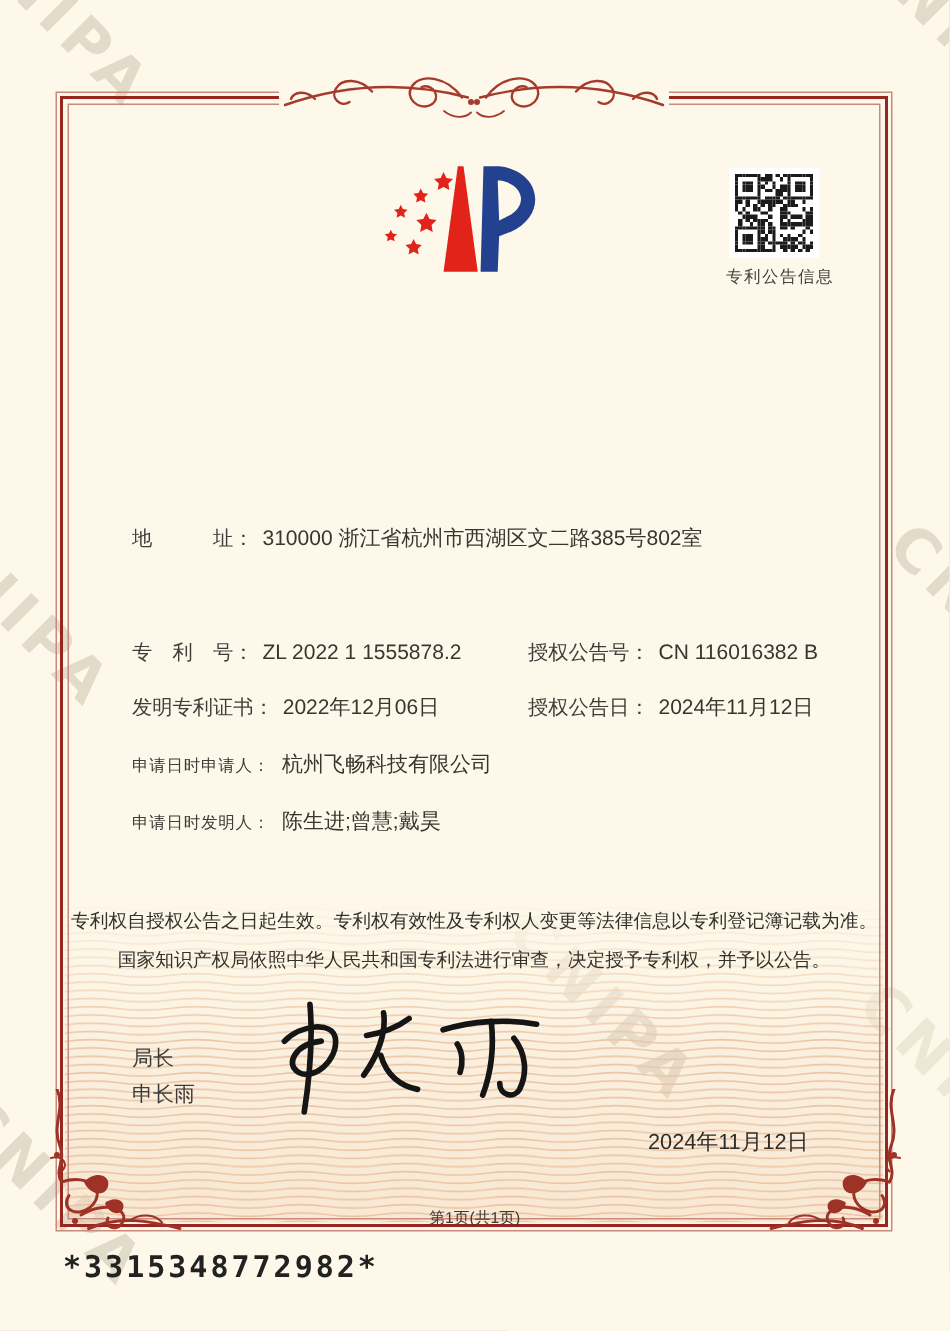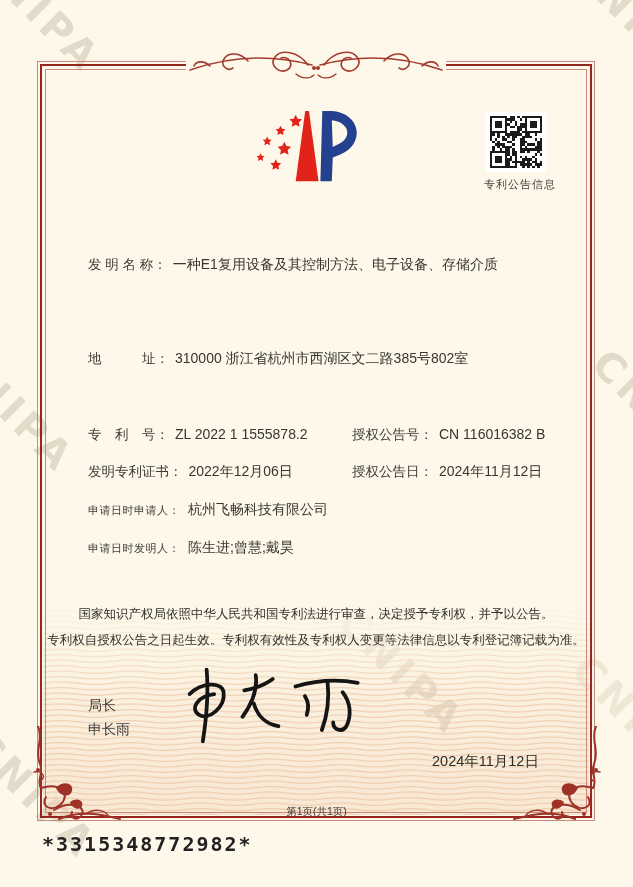--- a/index.html
+++ b/index.html
@@ -425,23 +425,20 @@
         <i style="grid-area:21/11"></i>
         <i style="grid-area:21/14"></i>
         <i style="grid-area:21/16"></i>
         <i style="grid-area:21/18"></i>
         <i style="grid-area:21/20"></i>
       </div>
     <div class="qr-caption">专利公告信息</div>
   </div>
 
 
-  <div class="row" style="top:256px">
-    <span class="lbl">发 明 名 称：</span><span class="val">一种E1复用设备及其控制方法、电子设备、存储介质</span>
-  </div>
   <div class="row" style="top:350px">
     <span class="lbl">地　　　址：</span><span class="val">310000 浙江省杭州市西湖区文二路385号802室</span>
   </div>
   <div class="row" style="top:426px">
     <span class="lbl">专　利　号：</span><span class="val">ZL 2022 1 1555878.2</span>
     <span class="col2">
       <span class="lbl">授权公告号：</span><span class="val">CN 116016382 B</span>
     </span>
   </div>
   <div class="row" style="top:463px">
@@ -451,22 +448,22 @@
     </span>
   </div>
   <div class="row" style="top:501px">
     <span class="lbl small">申请日时申请人：</span><span class="val after-small">杭州飞畅科技有限公司</span>
   </div>
   <div class="row" style="top:539px">
     <span class="lbl small">申请日时发明人：</span><span class="val after-small">陈生进;曾慧;戴昊</span>
   </div>
 
   <div class="decl">
+    <div>专利权自授权公告之日起生效。专利权有效性及专利权人变更等法律信息以专利登记簿记载为准。</div>
     <div>国家知识产权局依照中华人民共和国专利法进行审查，决定授予专利权，并予以公告。</div>
-    <div>专利权自授权公告之日起生效。专利权有效性及专利权人变更等法律信息以专利登记簿记载为准。</div>
   </div>
 
   <div class="sig-title">局长</div>
   <div class="sig-name">申长雨</div>
   <svg class="sig-script" width="200" height="85" viewBox="0 0 210 90">
     <g fill="none" stroke="#151515" stroke-width="4" stroke-linecap="round" stroke-linejoin="round">
       <path d="M22,34 C34,22 56,20 58,32 C60,48 42,62 32,56 C22,50 30,36 48,34"></path>
       <path d="M40,8 C42,30 40,58 36,84"></path>
       <path d="M92,14 C94,28 88,44 78,58"></path>
       <path d="M80,30 C92,28 102,24 110,18"></path>

